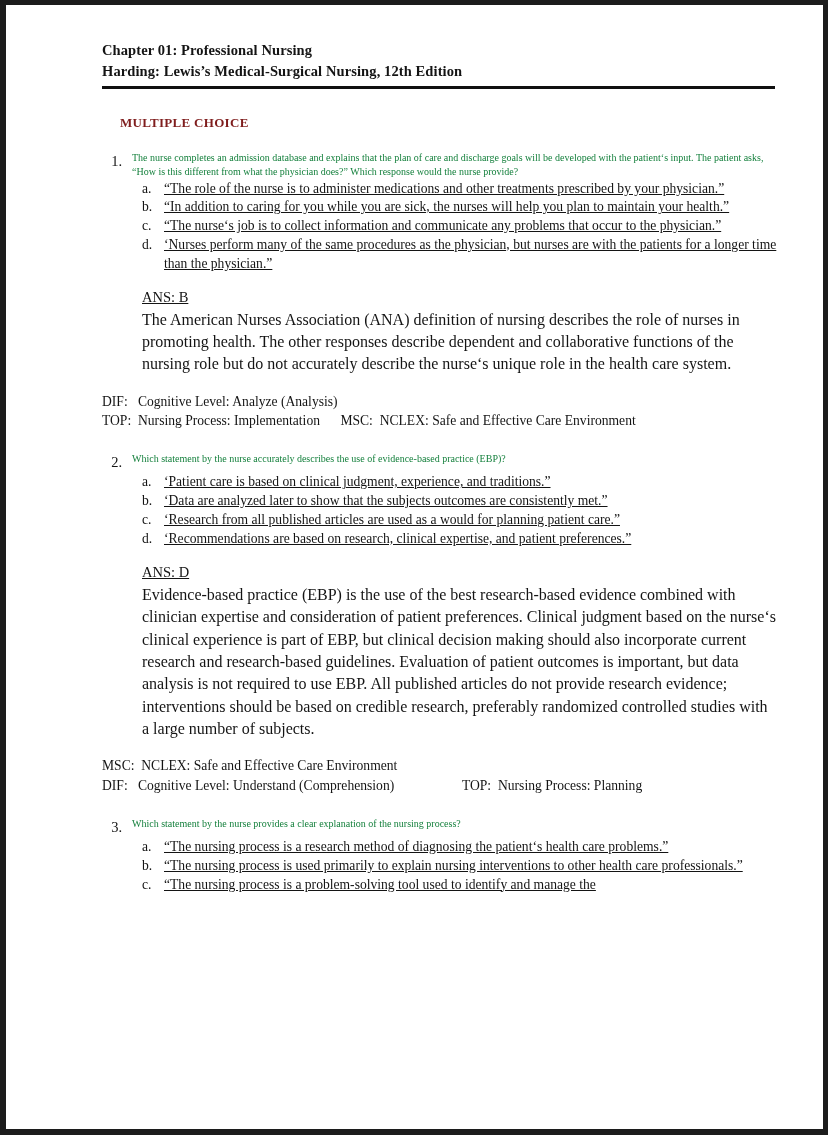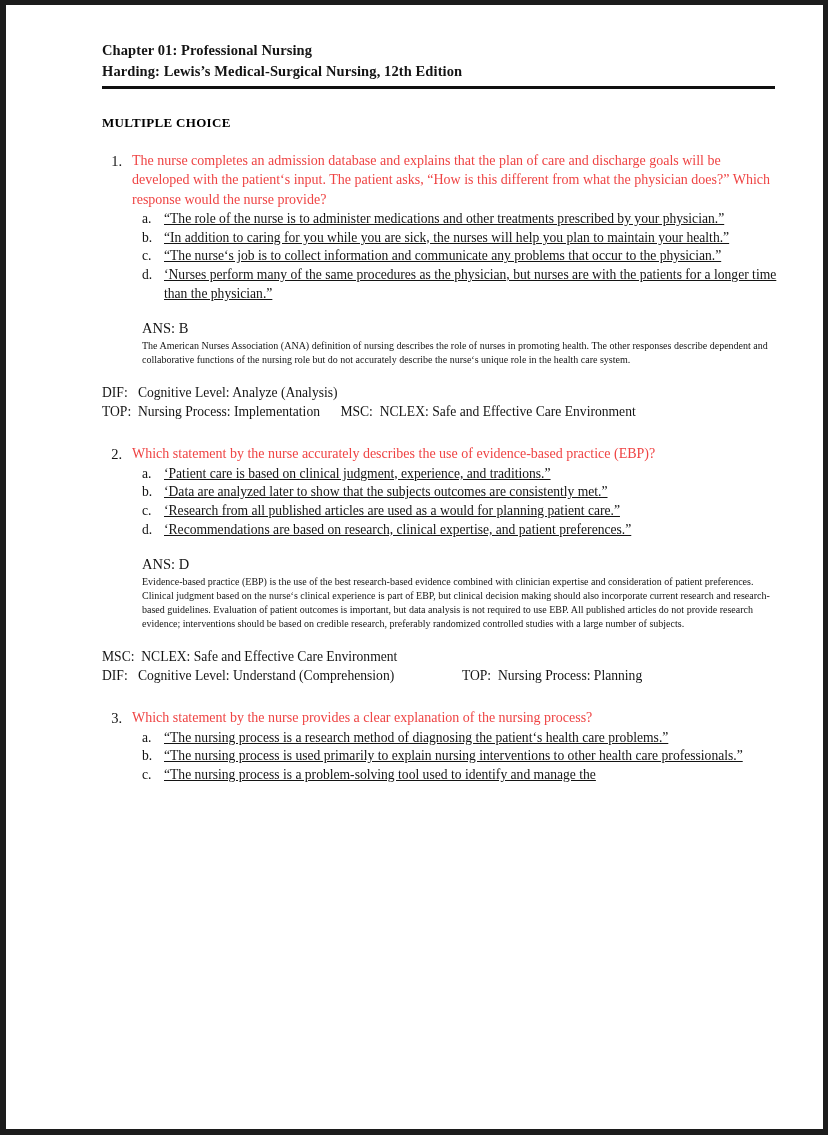--- a/index.html
+++ b/index.html
@@ -60,45 +60,46 @@
   .rule {
     width: 673px;
     height: 3px;
     background: #101010;
     margin-top: 4px;
     margin-bottom: 26px;
   }
   .section-title {
     font-weight: bold;
     font-size: 13px;
-    color: #000000;
+    color: #7f1d1d;
     letter-spacing: 0.3px;
     margin-bottom: 20px;
+    margin-left: 18px;
   }
   .qblock {
     margin-bottom: 22px;
   }
   .qrow {
     display: flex;
     align-items: flex-start;
   }
   .qnum {
     width: 30px;
     min-width: 30px;
     text-align: right;
     padding-right: 10px;
     font-size: 14.5px;
     line-height: 1.38;
     color: #141414;
     box-sizing: border-box;
   }
   .qtext {
-    font-size: 14px;
+    font-size: 10px;
     line-height: 1.38;
-    color: #ef4444;
+    color: #15803d;
     flex: 1;
   }
   .choices {
     margin-left: 40px;
     margin-top: 1px;
   }
   .choice {
     display: flex;
     align-items: flex-start;
     font-size: 13.6px;
@@ -116,23 +117,24 @@
   }
   .ansblock {
     margin-left: 40px;
     margin-top: 14px;
     font-size: 14.5px;
     line-height: 1.40;
     color: #141414;
   }
   .ans-line {
     margin-bottom: 1px;
+    text-decoration: underline;
   }
   .rationale {
-    font-size: 10px;
+    font-size: 16px;
     line-height: 1.40;
   }
   .metablock {
     margin-top: 16px;
     font-size: 13.6px;
     line-height: 1.42;
     color: #141414;
   }
   .meta-line {
     display: block;

